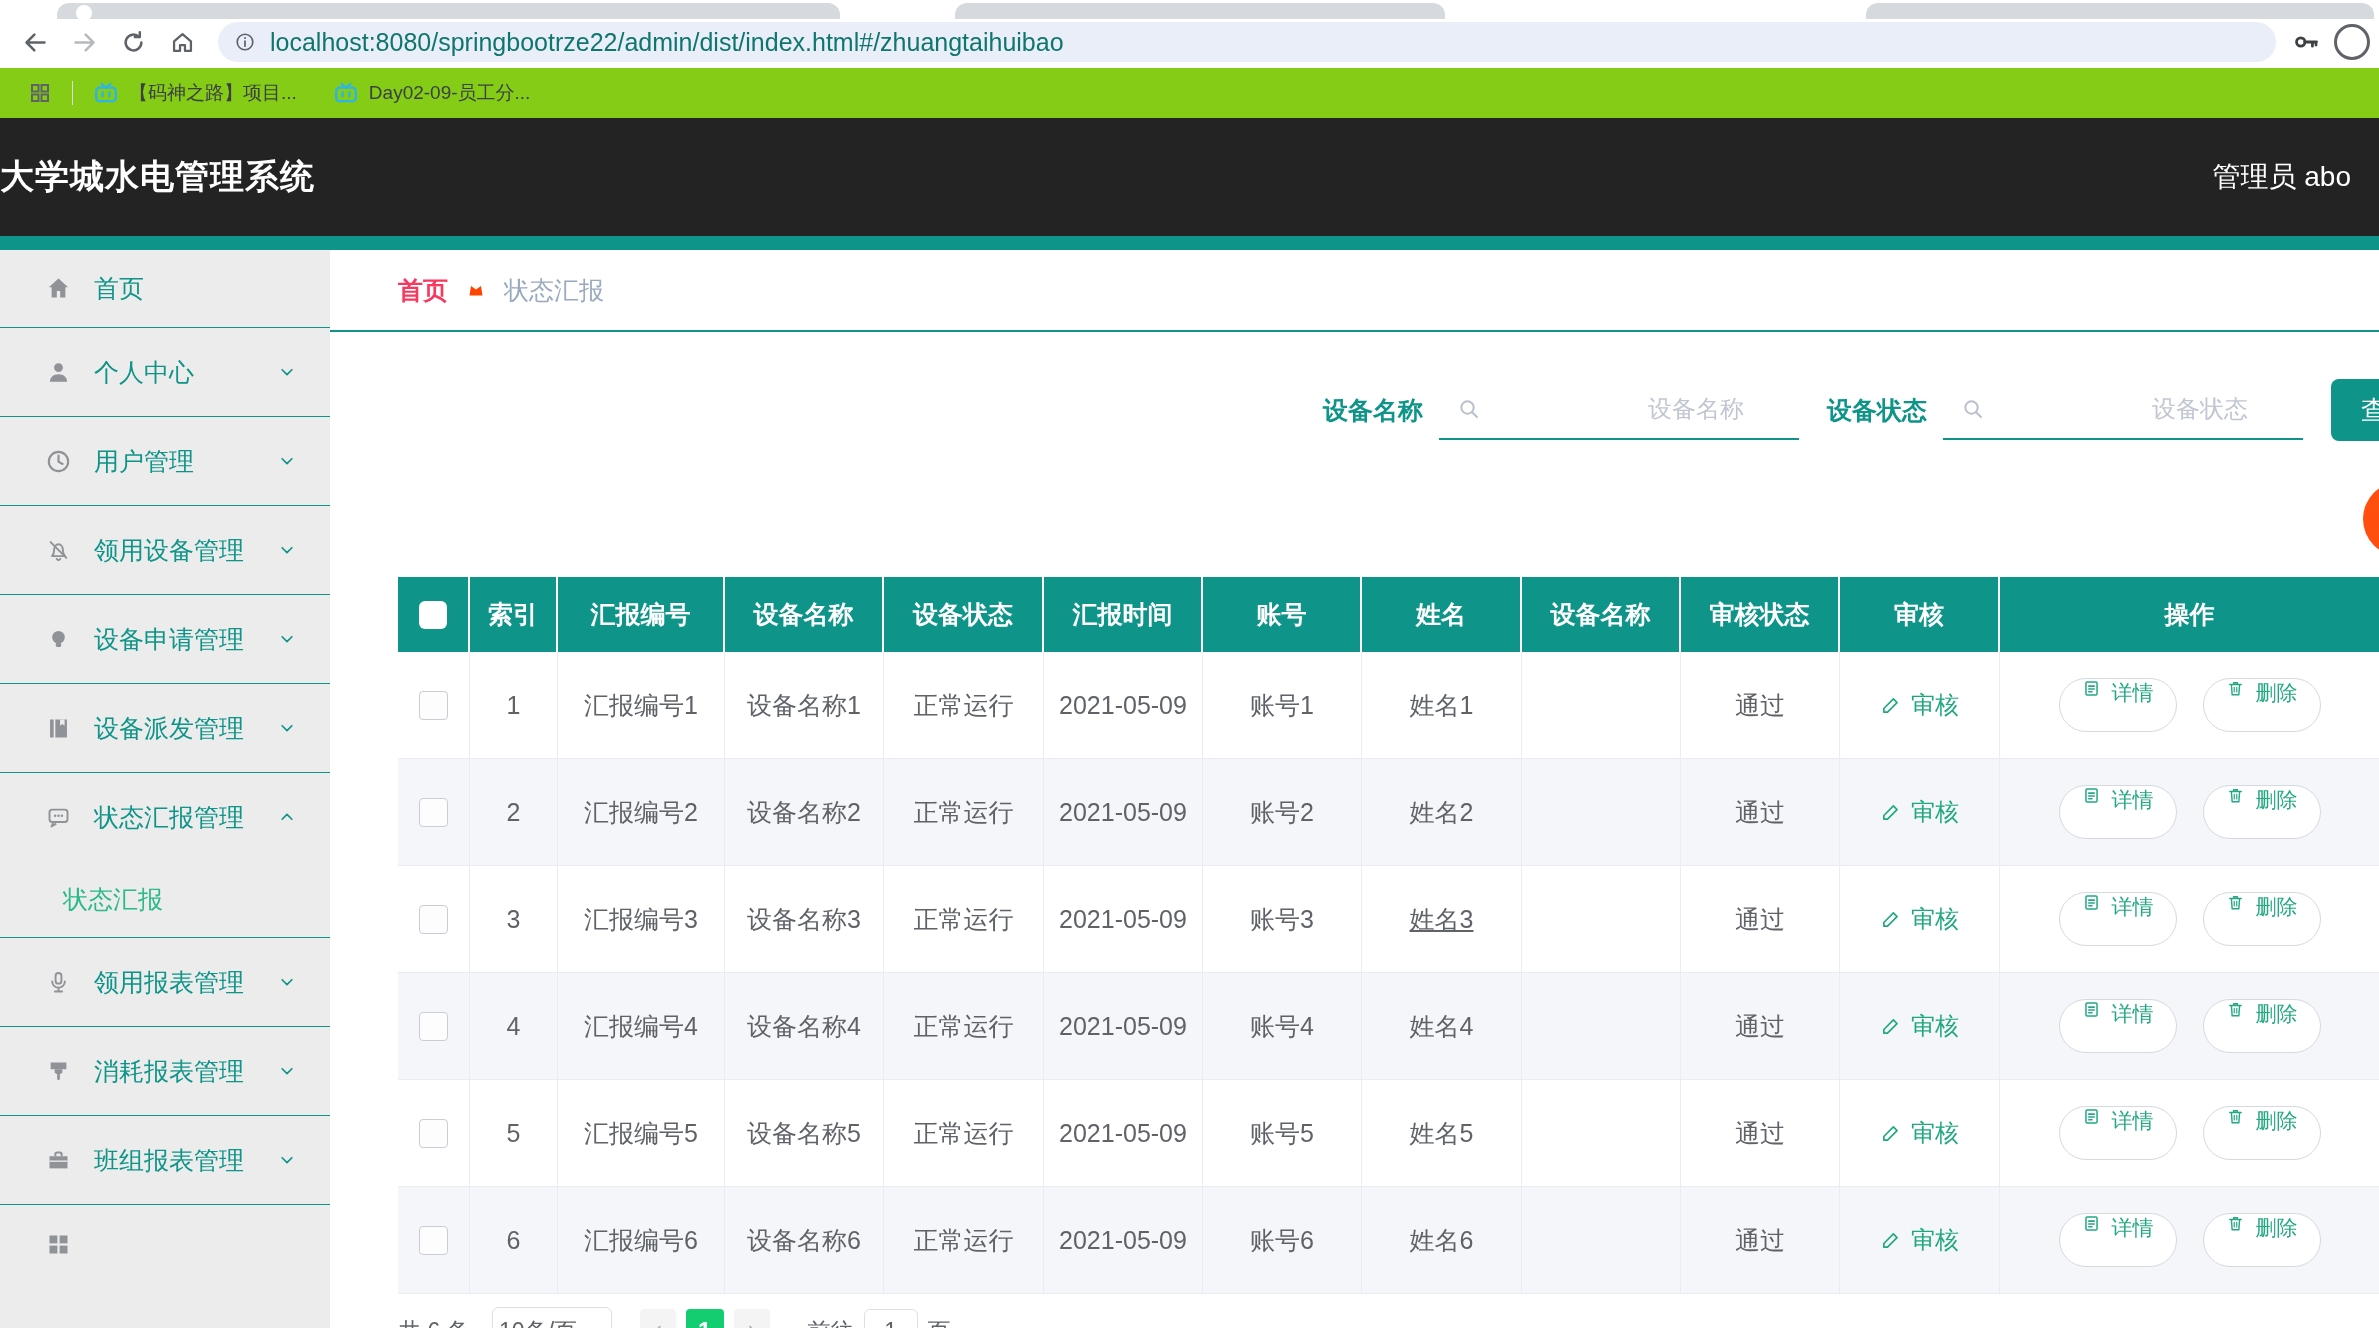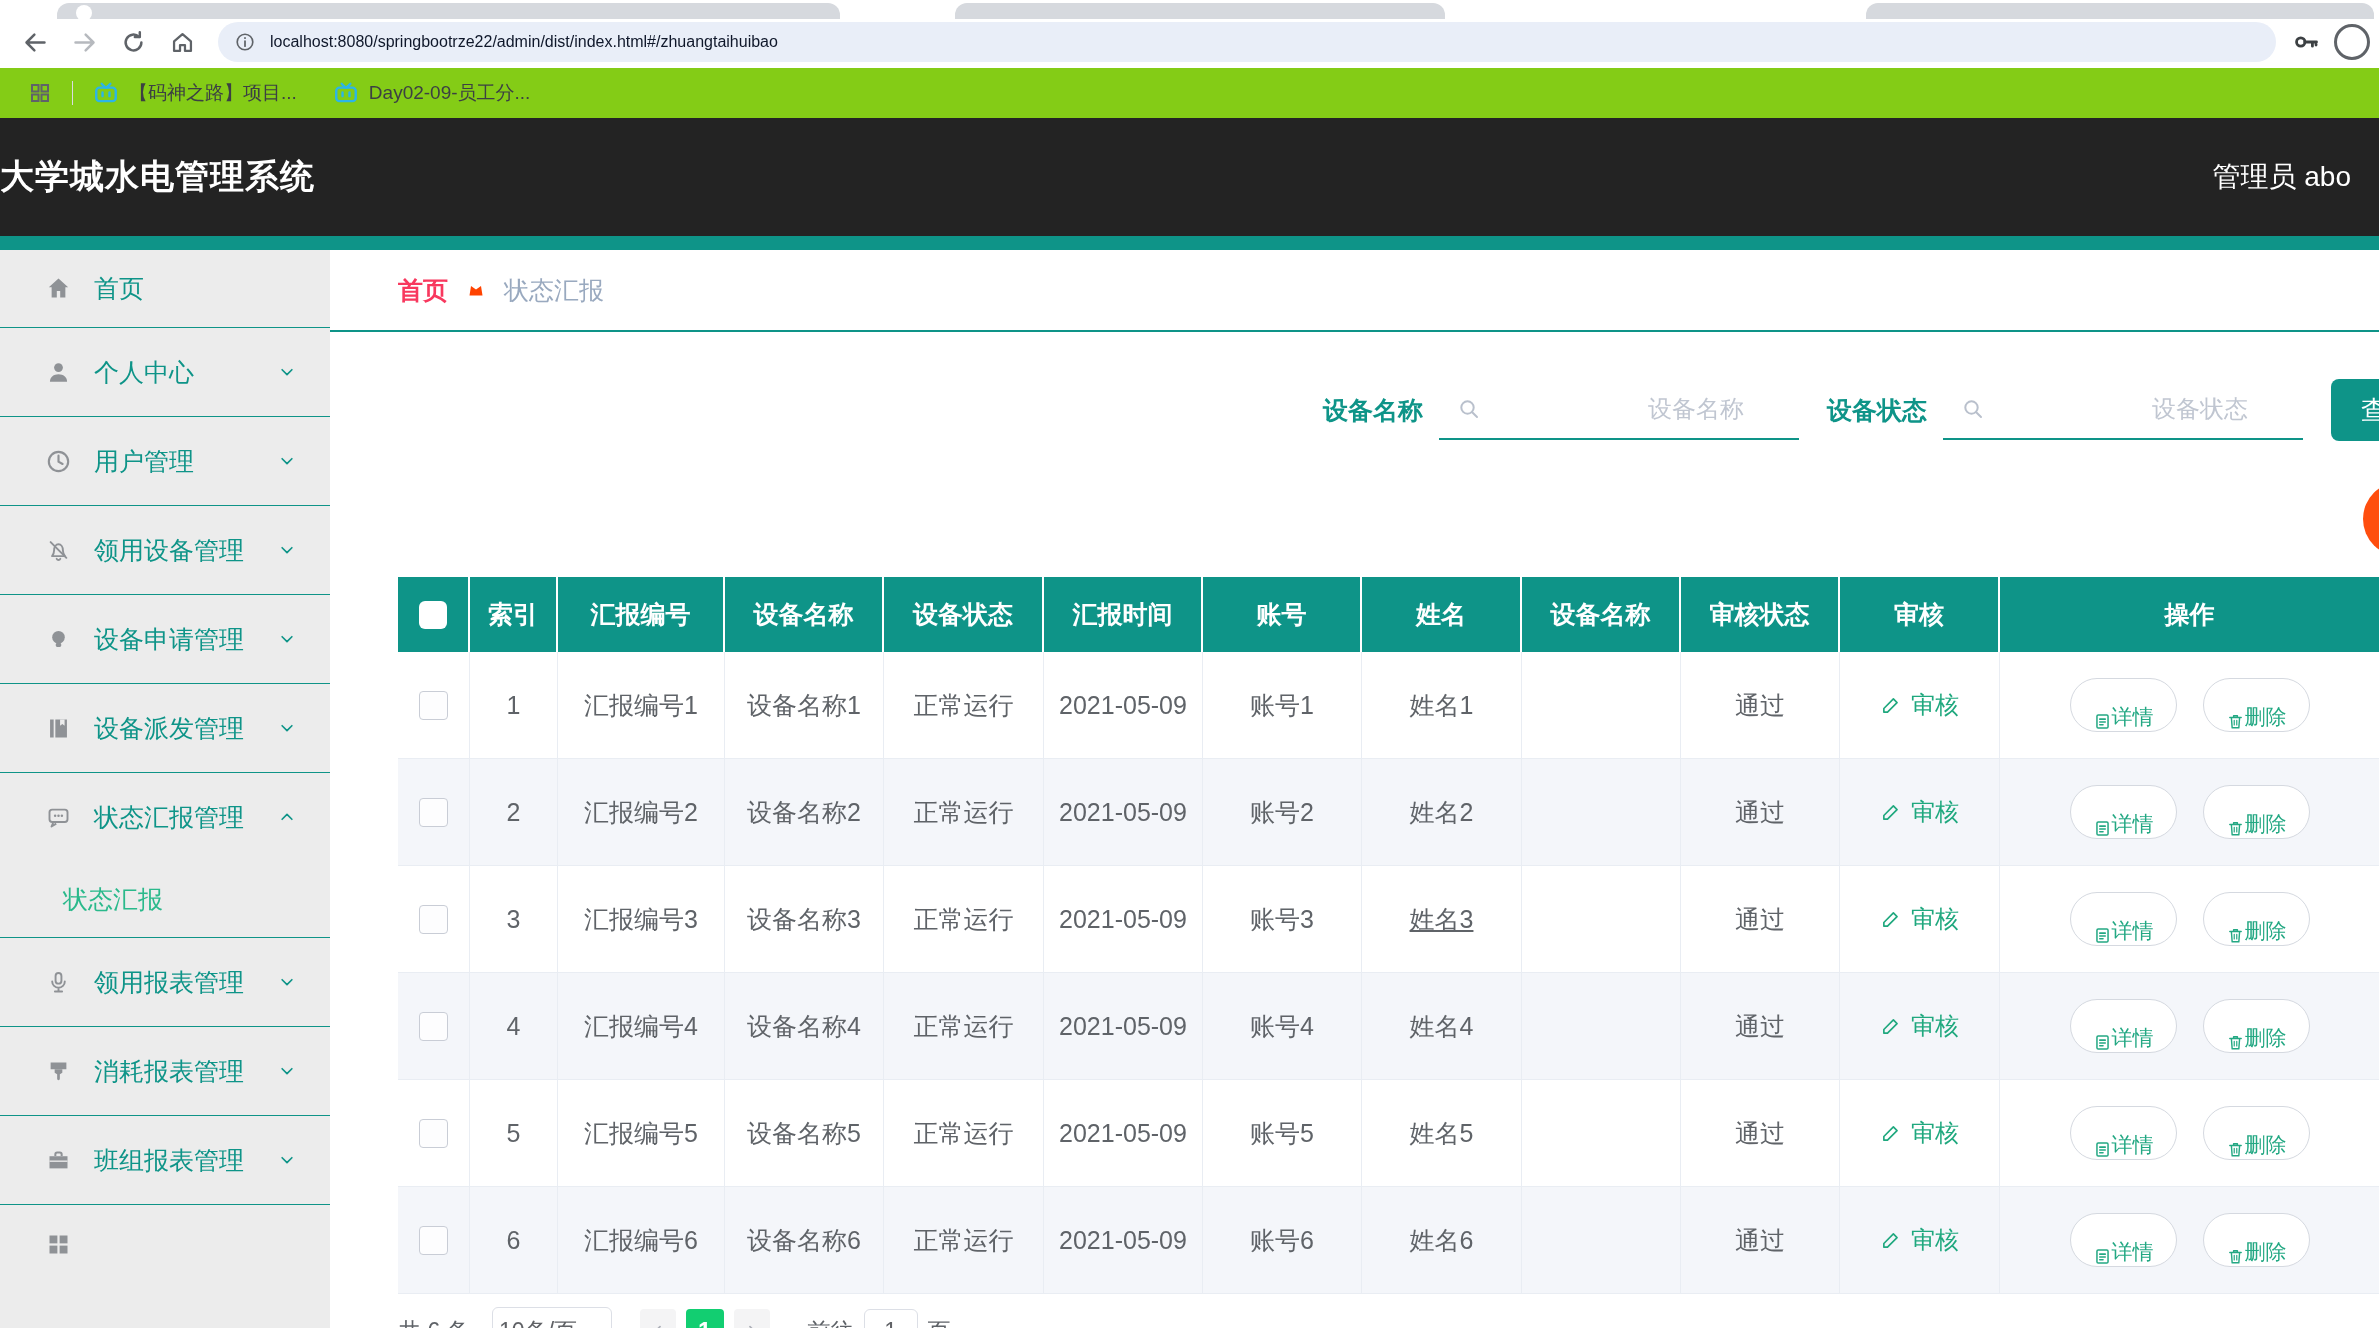--- a/index.html
+++ b/index.html
@@ -14,21 +14,21 @@
   .tp2{left:955px;width:490px;}
   .tp3{left:1866px;width:508px;}
   .favdot{position:absolute;top:5px;left:76px;width:16px;height:16px;border-radius:50%;background:#fff;}
 
   .toolbar{height:52px;background:#fff;display:flex;align-items:center;}
   .navic{width:27px;height:27px;color:#5f6368;margin-left:22px;flex:none;}
   .navic.disabled{color:#b6b9be;}
   .urlbar{margin-left:22px;height:40px;width:2058px;background:#e9eef8;border-radius:20px;
           display:flex;align-items:center;padding:0 16px;box-sizing:border-box;flex:none;}
   .urlinfo{width:22px;height:22px;color:#5f6368;flex:none;}
-  .urltext{margin-left:14px;font-size:16px;color:#0f172a;white-space:nowrap;}
+  .urltext{margin-left:14px;font-size:25px;color:#0f766e;white-space:nowrap;}
   .keyic{width:28px;height:28px;color:#3c4043;margin-left:16px;flex:none;}
   .avpartial{width:30px;height:30px;border:3px solid #5f6368;border-radius:50%;margin-left:14px;flex:none;}
 
   .bookmarks{height:50px;background:#84cc16;display:flex;align-items:center;}
   .appsic{width:24px;height:24px;color:#5f6368;margin-left:28px;flex:none;}
   .bsep{width:1px;height:24px;background:#dadce0;margin:0 20px;flex:none;}
   .bmk{display:flex;align-items:center;gap:10px;margin-right:36px;}
   .tvic{width:26px;height:26px;flex:none;}
   .bmklabel{font-size:19px;color:#3c4043;white-space:nowrap;}
 
@@ -77,21 +77,21 @@
   .hcheck{width:28px;height:28px;background:#fff;border-radius:6px;cursor:pointer;}
   .trow{display:flex;height:107px;background:#fff;}
   .trow.even{background:#f4f6fa;}
   .td{display:flex;align-items:center;justify-content:center;color:#5f6368;font-size:25px;
       border-right:1px solid #e9edf3;border-bottom:1px solid #e9edf3;box-sizing:border-box;flex:none;white-space:nowrap;}
   .td:last-child{border-right:none;}
   .rcheck{width:27px;height:27px;border:1px solid #c9cdd6;border-radius:4px;background:#fdfdfe;cursor:pointer;}
   .audit-link{display:flex;align-items:center;gap:9px;color:#1fa87e;font-size:24px;cursor:pointer;}
   .audit-link .pic{width:22px;height:22px;}
   .acts{display:flex;align-items:center;justify-content:center;gap:26px;}
-  .pill{display:flex;align-items:flex-end;gap:0;height:54px;padding:0 22px;border:1px solid #d5d9e0;border-radius:27px;
+  .pill{display:flex;align-items:flex-start;gap:11px;height:54px;padding:0 22px;border:1px solid #d5d9e0;border-radius:27px;
         background:#fff;color:#23a883;font-size:21px;cursor:pointer;font-family:inherit;white-space:nowrap;}
   .pill .pic{width:19px;height:19px;}
 
   
   .pagination{position:absolute;top:1057px;left:68px;display:flex;align-items:center;color:#5f6368;font-size:23px;}
   .pg-total{margin-right:22px;white-space:nowrap;}
   .pg-size{width:118px;height:46px;border:1px solid #dcdfe6;border-radius:6px;display:flex;align-items:center;
            justify-content:center;gap:12px;color:#606266;margin-right:28px;cursor:pointer;background:#fff;}
   .pg-size .cv{width:15px;height:15px;color:#b9bec7;}
   .pg-btn{width:36px;height:44px;background:#f4f4f5;border-radius:4px;display:flex;align-items:center;justify-content:center;

